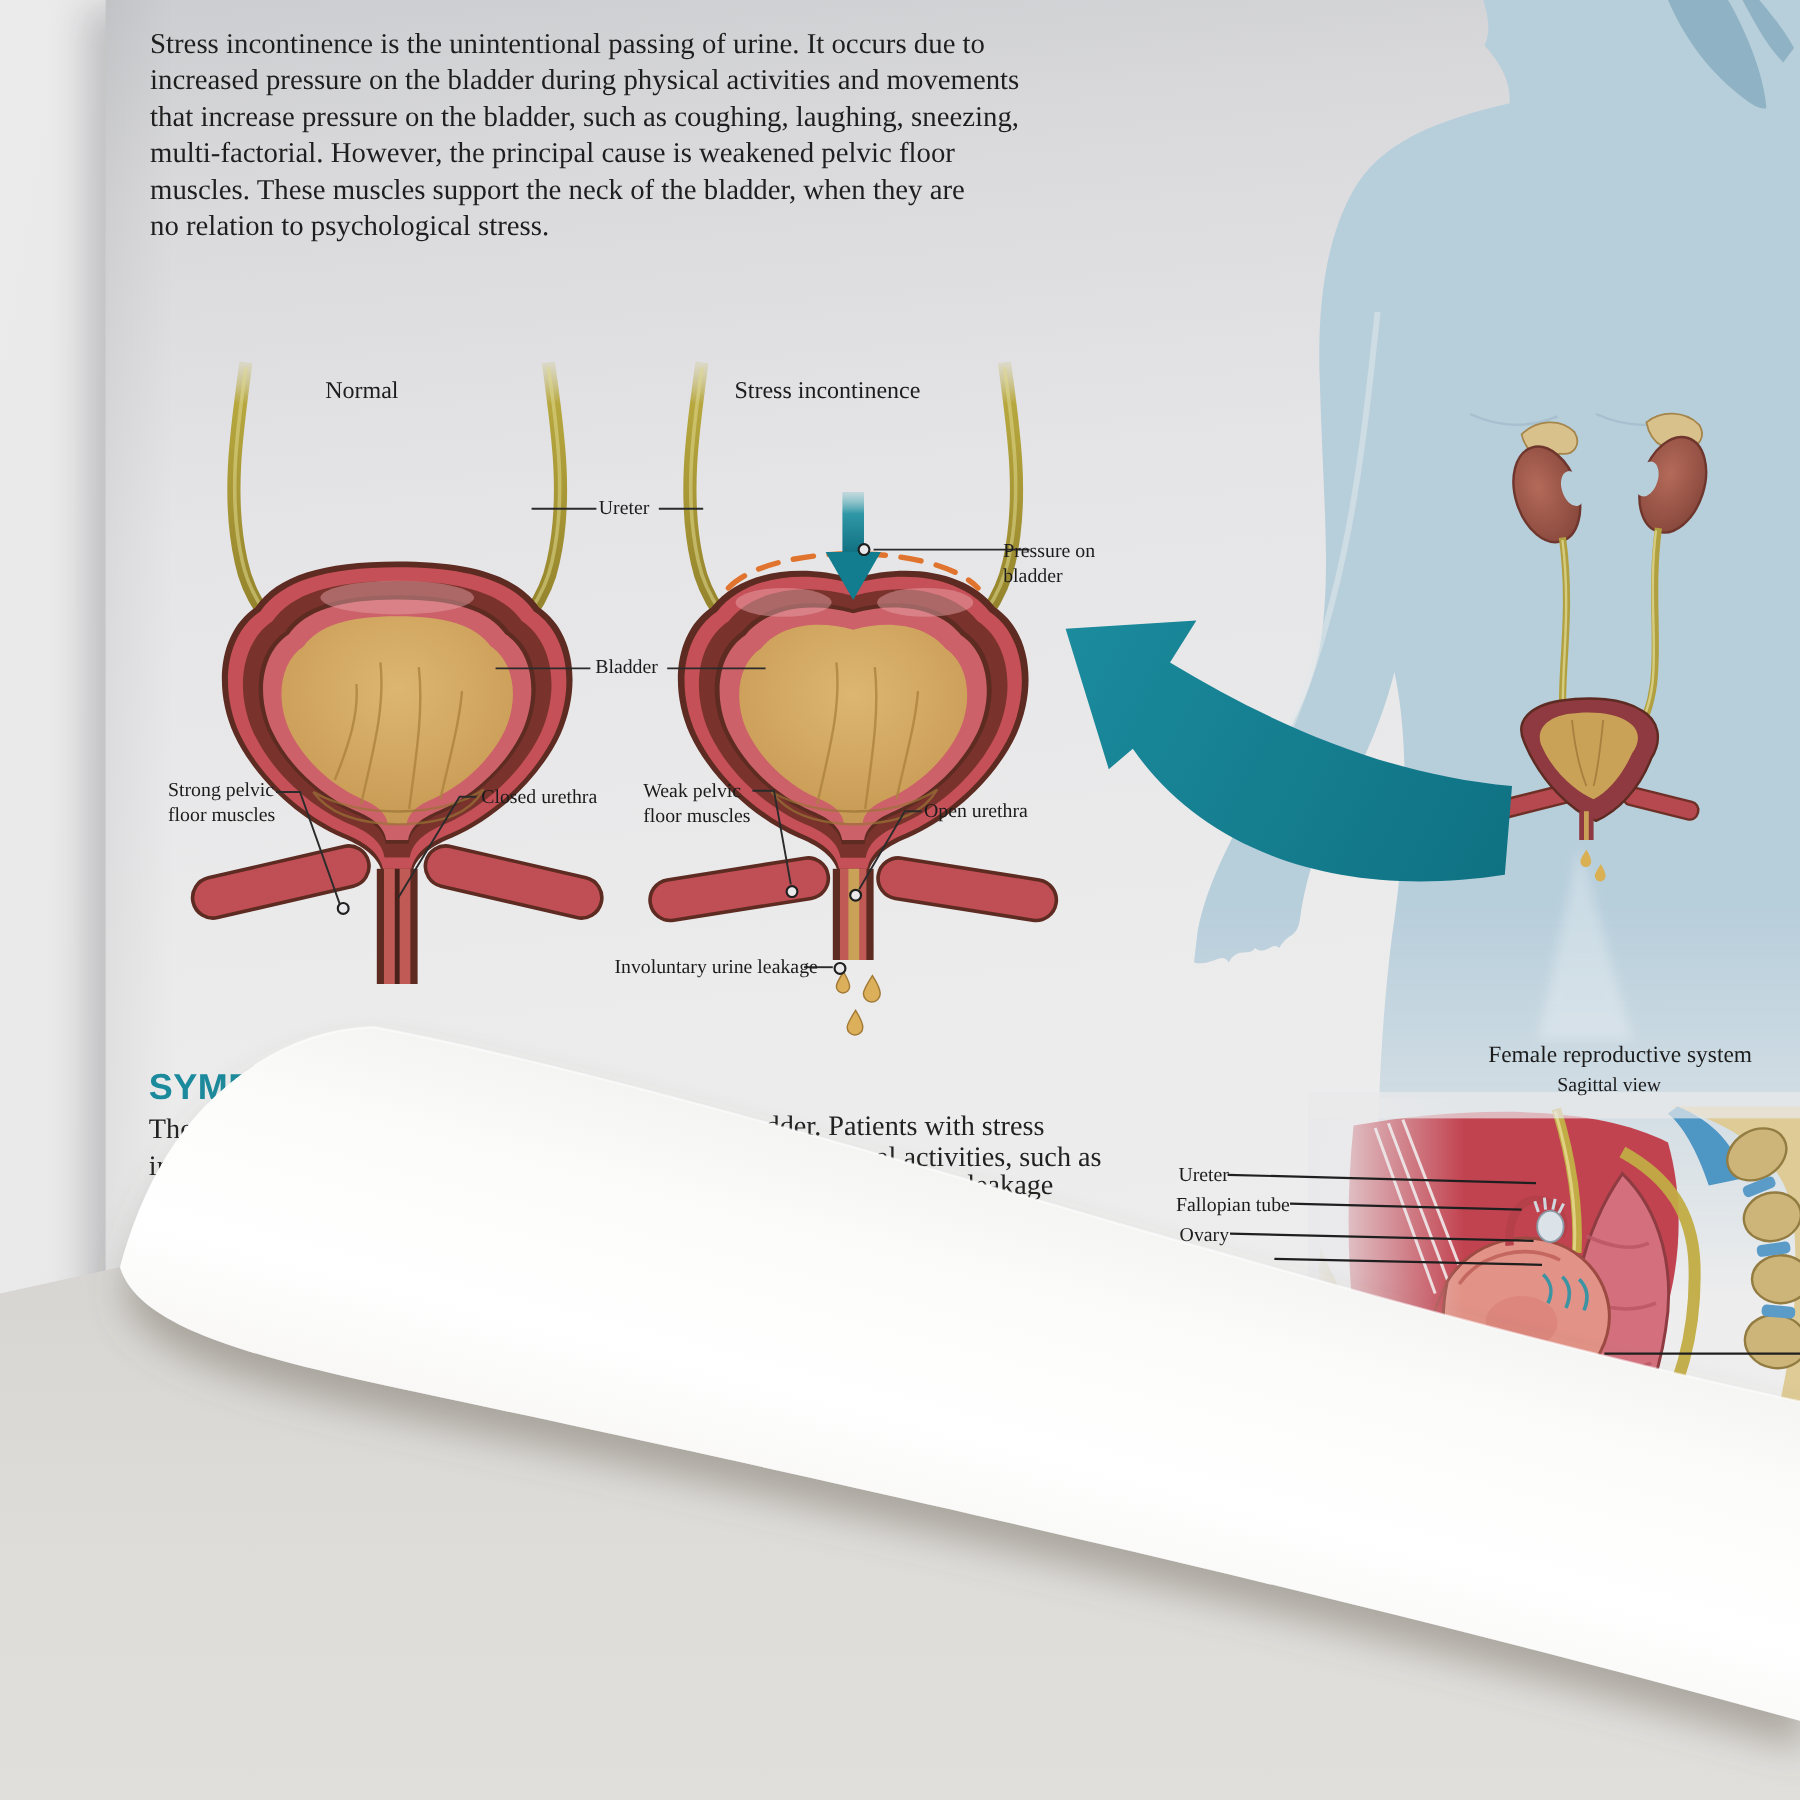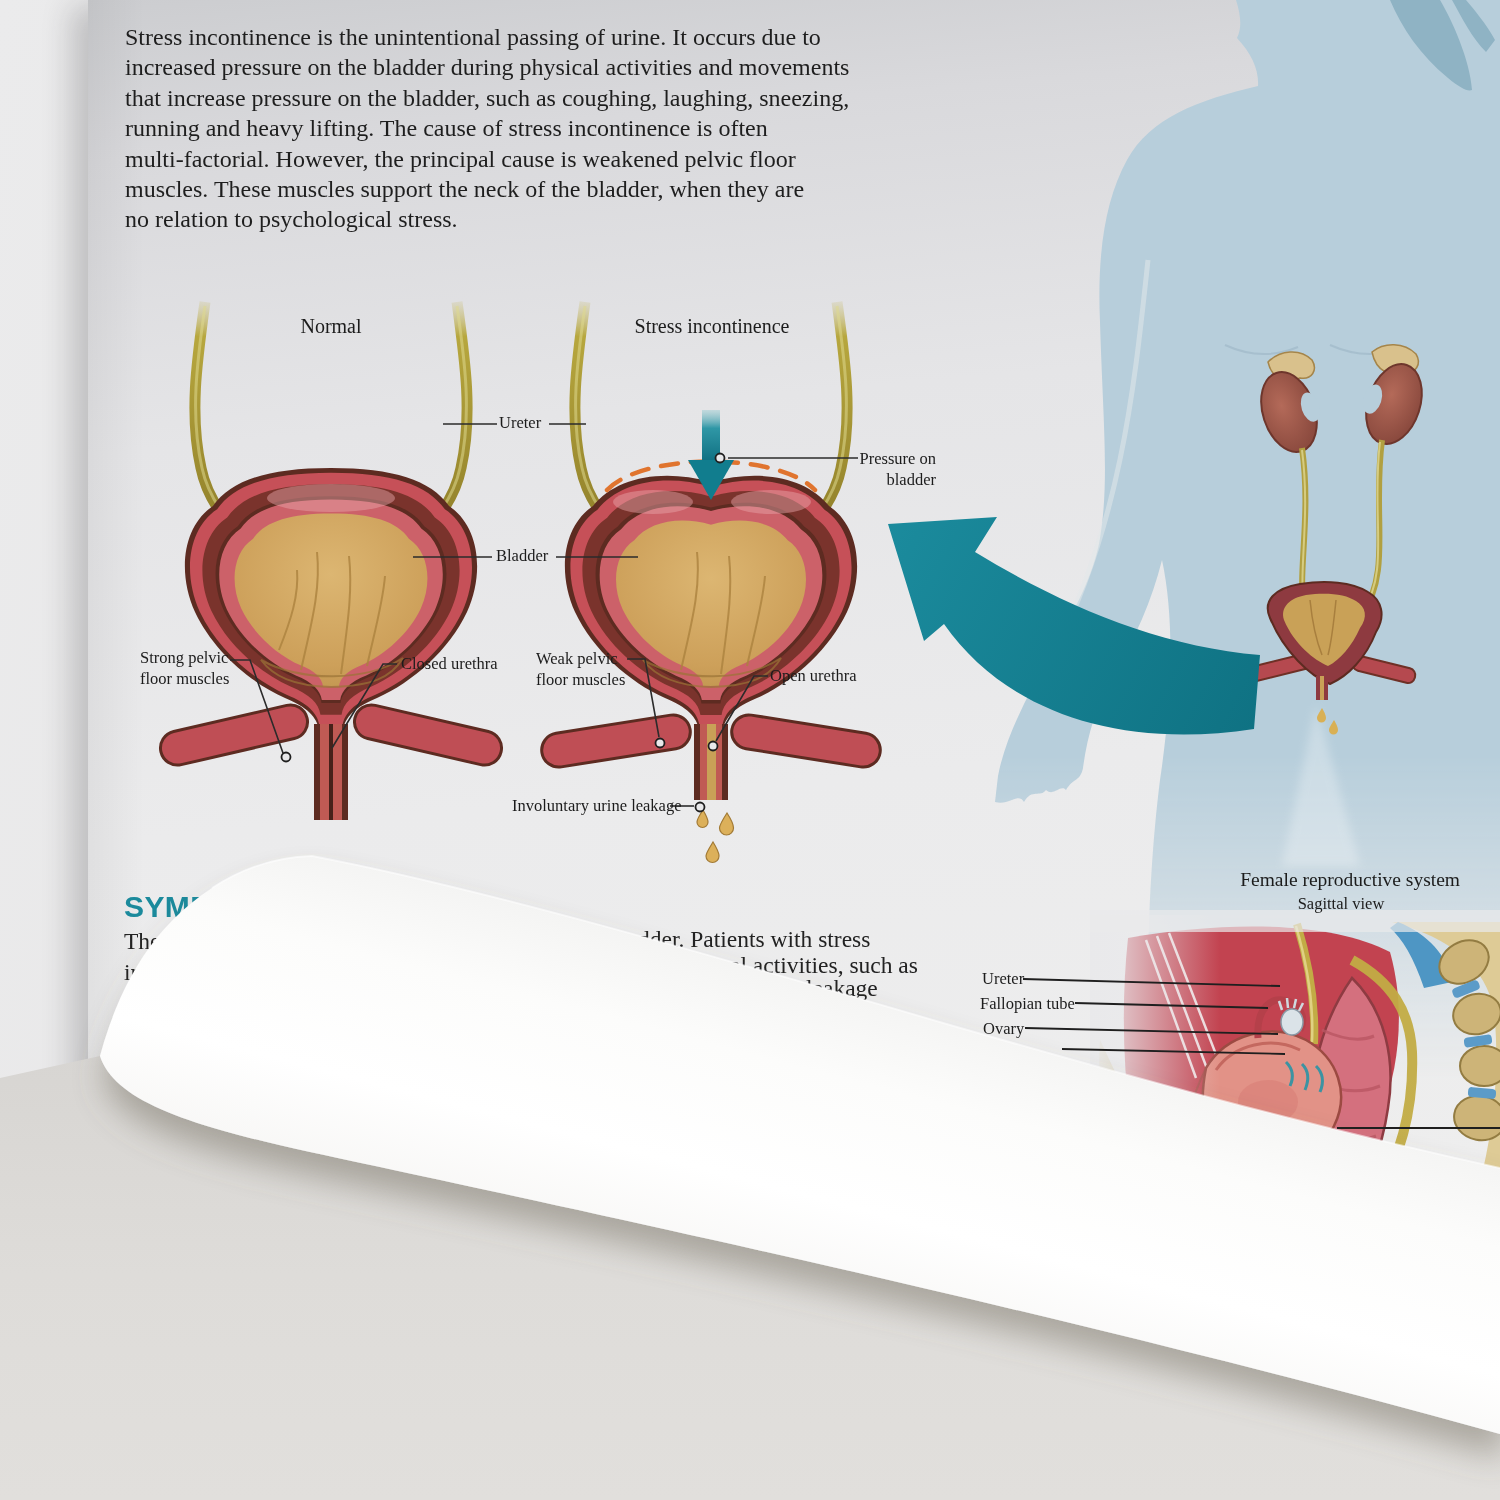--- a/index.html
+++ b/index.html
@@ -8,28 +8,28 @@
   .wall{position:absolute;inset:0;
         background:linear-gradient(100deg,#ebebec 0%,#e6e5e5 45%,#dedcda 100%);}
   .poster{position:absolute;left:88px;top:0;right:0;bottom:0;
         background:linear-gradient(175deg,#cccdd0 0%,#d9d9dc 10%,#e5e5e7 28%,#ebebec 52%,#eeeeee 80%,#ededee 100%);
         box-shadow:-16px 6px 28px rgba(40,40,45,.22);}
   .poster::before{content:"";position:absolute;inset:0;
         background:linear-gradient(90deg,rgba(0,0,0,.05),rgba(0,0,0,0) 4%);}
   svg.layer{position:absolute;left:0;top:0;width:1500px;height:1500px;}
   .txt{position:absolute;color:#1c1c1c;white-space:nowrap;}
   .intro{font-size:24px;line-height:30.4px;color:#1e1e1e;}
-  .ttl{font-size:20px;text-align:center;}
+  .ttl{font-size:20px;}
   .lbl{font-size:16.5px;line-height:20.5px;}
   .frag{font-size:23.5px;color:#222;}
   .sym-h{font-family:"Liberation Sans",sans-serif;font-weight:bold;font-size:30px;
          color:#1b8a9c;letter-spacing:.4px;}
   .sag-t{font-size:19.5px;text-align:right;}
   .sag-s{font-size:16.5px;text-align:center;margin-left:36px;}
-  .ral{text-align:right;}
+  .ral{}
 </style>
 </head>
 <body>
 
 <div id="stage">
 
   <div class="wall"></div>
   <div class="poster"></div>
 
   <svg class="layer" viewBox="0 0 1500 1500">
@@ -250,21 +250,20 @@
         <circle cx="713" cy="746" r="4.5"></circle>
         <circle cx="700" cy="807" r="4.5"></circle>
       </g>
     </g>
   </svg>
 
   <div class="txt intro" style="left:125px;top:22px;">
     <div>Stress incontinence is the unintentional passing of urine. It occurs due to</div>
     <div>increased pressure on the bladder during physical activities and movements</div>
     <div>that increase pressure on the bladder, such as coughing, laughing, sneezing,</div>
-    <div>running and heavy lifting. The cause of stress incontinence is often</div>
     <div>multi-factorial. However, the principal cause is weakened pelvic floor</div>
     <div>muscles. These muscles support the neck of the bladder, when they are</div>
     <div>no relation to psychological stress.</div>
   </div>
 
   <div class="txt ttl" style="left:271px;top:315px;width:120px;">Normal</div>
   <div class="txt ttl" style="left:612px;top:315px;width:200px;">Stress incontinence</div>
 
   <div class="txt lbl" style="left:499px;top:413px;">Ureter</div>
   <div class="txt lbl" style="left:496px;top:546px;">Bladder</div>

